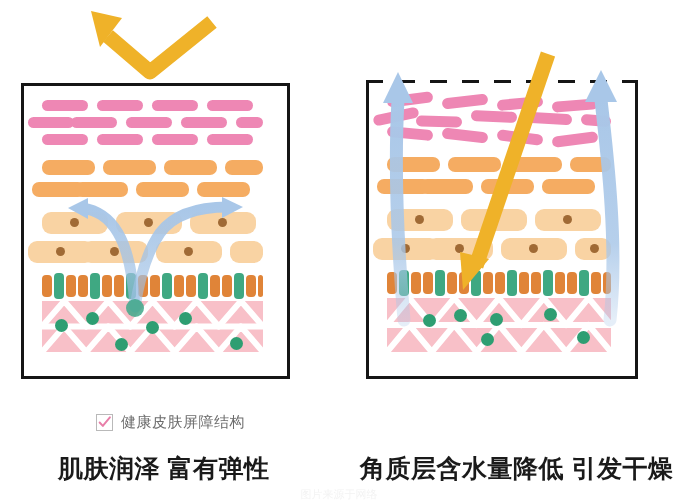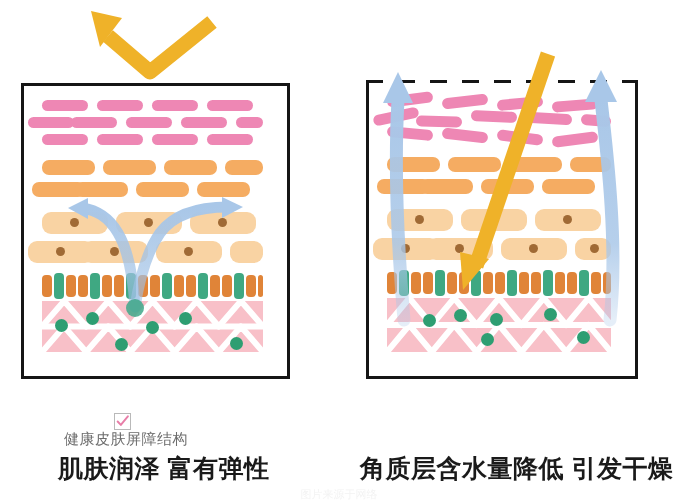--- a/index.html
+++ b/index.html
@@ -36,21 +36,21 @@
   
   .dermis{position:absolute;background:#f8c0c8;overflow:hidden;}
   .zig{position:absolute;stroke:#ffffff;fill:none;stroke-width:6;stroke-linejoin:round;}
   .dot{position:absolute;border-radius:50%;background:#2e9e72;}
 
   
   .arrows{position:absolute;left:0;top:0;width:678px;height:500px;pointer-events:none;}
 
   
   .cap-row{position:absolute;display:flex;align-items:center;}
-  #cap-healthy-row{left:64px;top:413px;flex-direction:column;}
+  #cap-healthy-row{left:96px;top:413px;}
   #cap-damaged-row{left:405px;top:413px;}
   .tickbox{width:17px;height:17px;box-sizing:border-box;border:1.5px solid #b9b9b9;
      position:relative;margin-right:8px;flex:0 0 auto;}
   .tickbox.bad{border-color:#f0a8c2;}
   .sub-label{font-size:15px;color:#6d6d6d;letter-spacing:.5px;white-space:nowrap;}
   .headline{position:absolute;font-size:25px;font-weight:bold;color:#1a1a1a;
      letter-spacing:.5px;white-space:nowrap;}
   #head-healthy{left:58px;top:452px;}
   #head-damaged{left:360px;top:452px;}
   .footnote{position:absolute;left:0;top:487px;width:678px;text-align:center;

